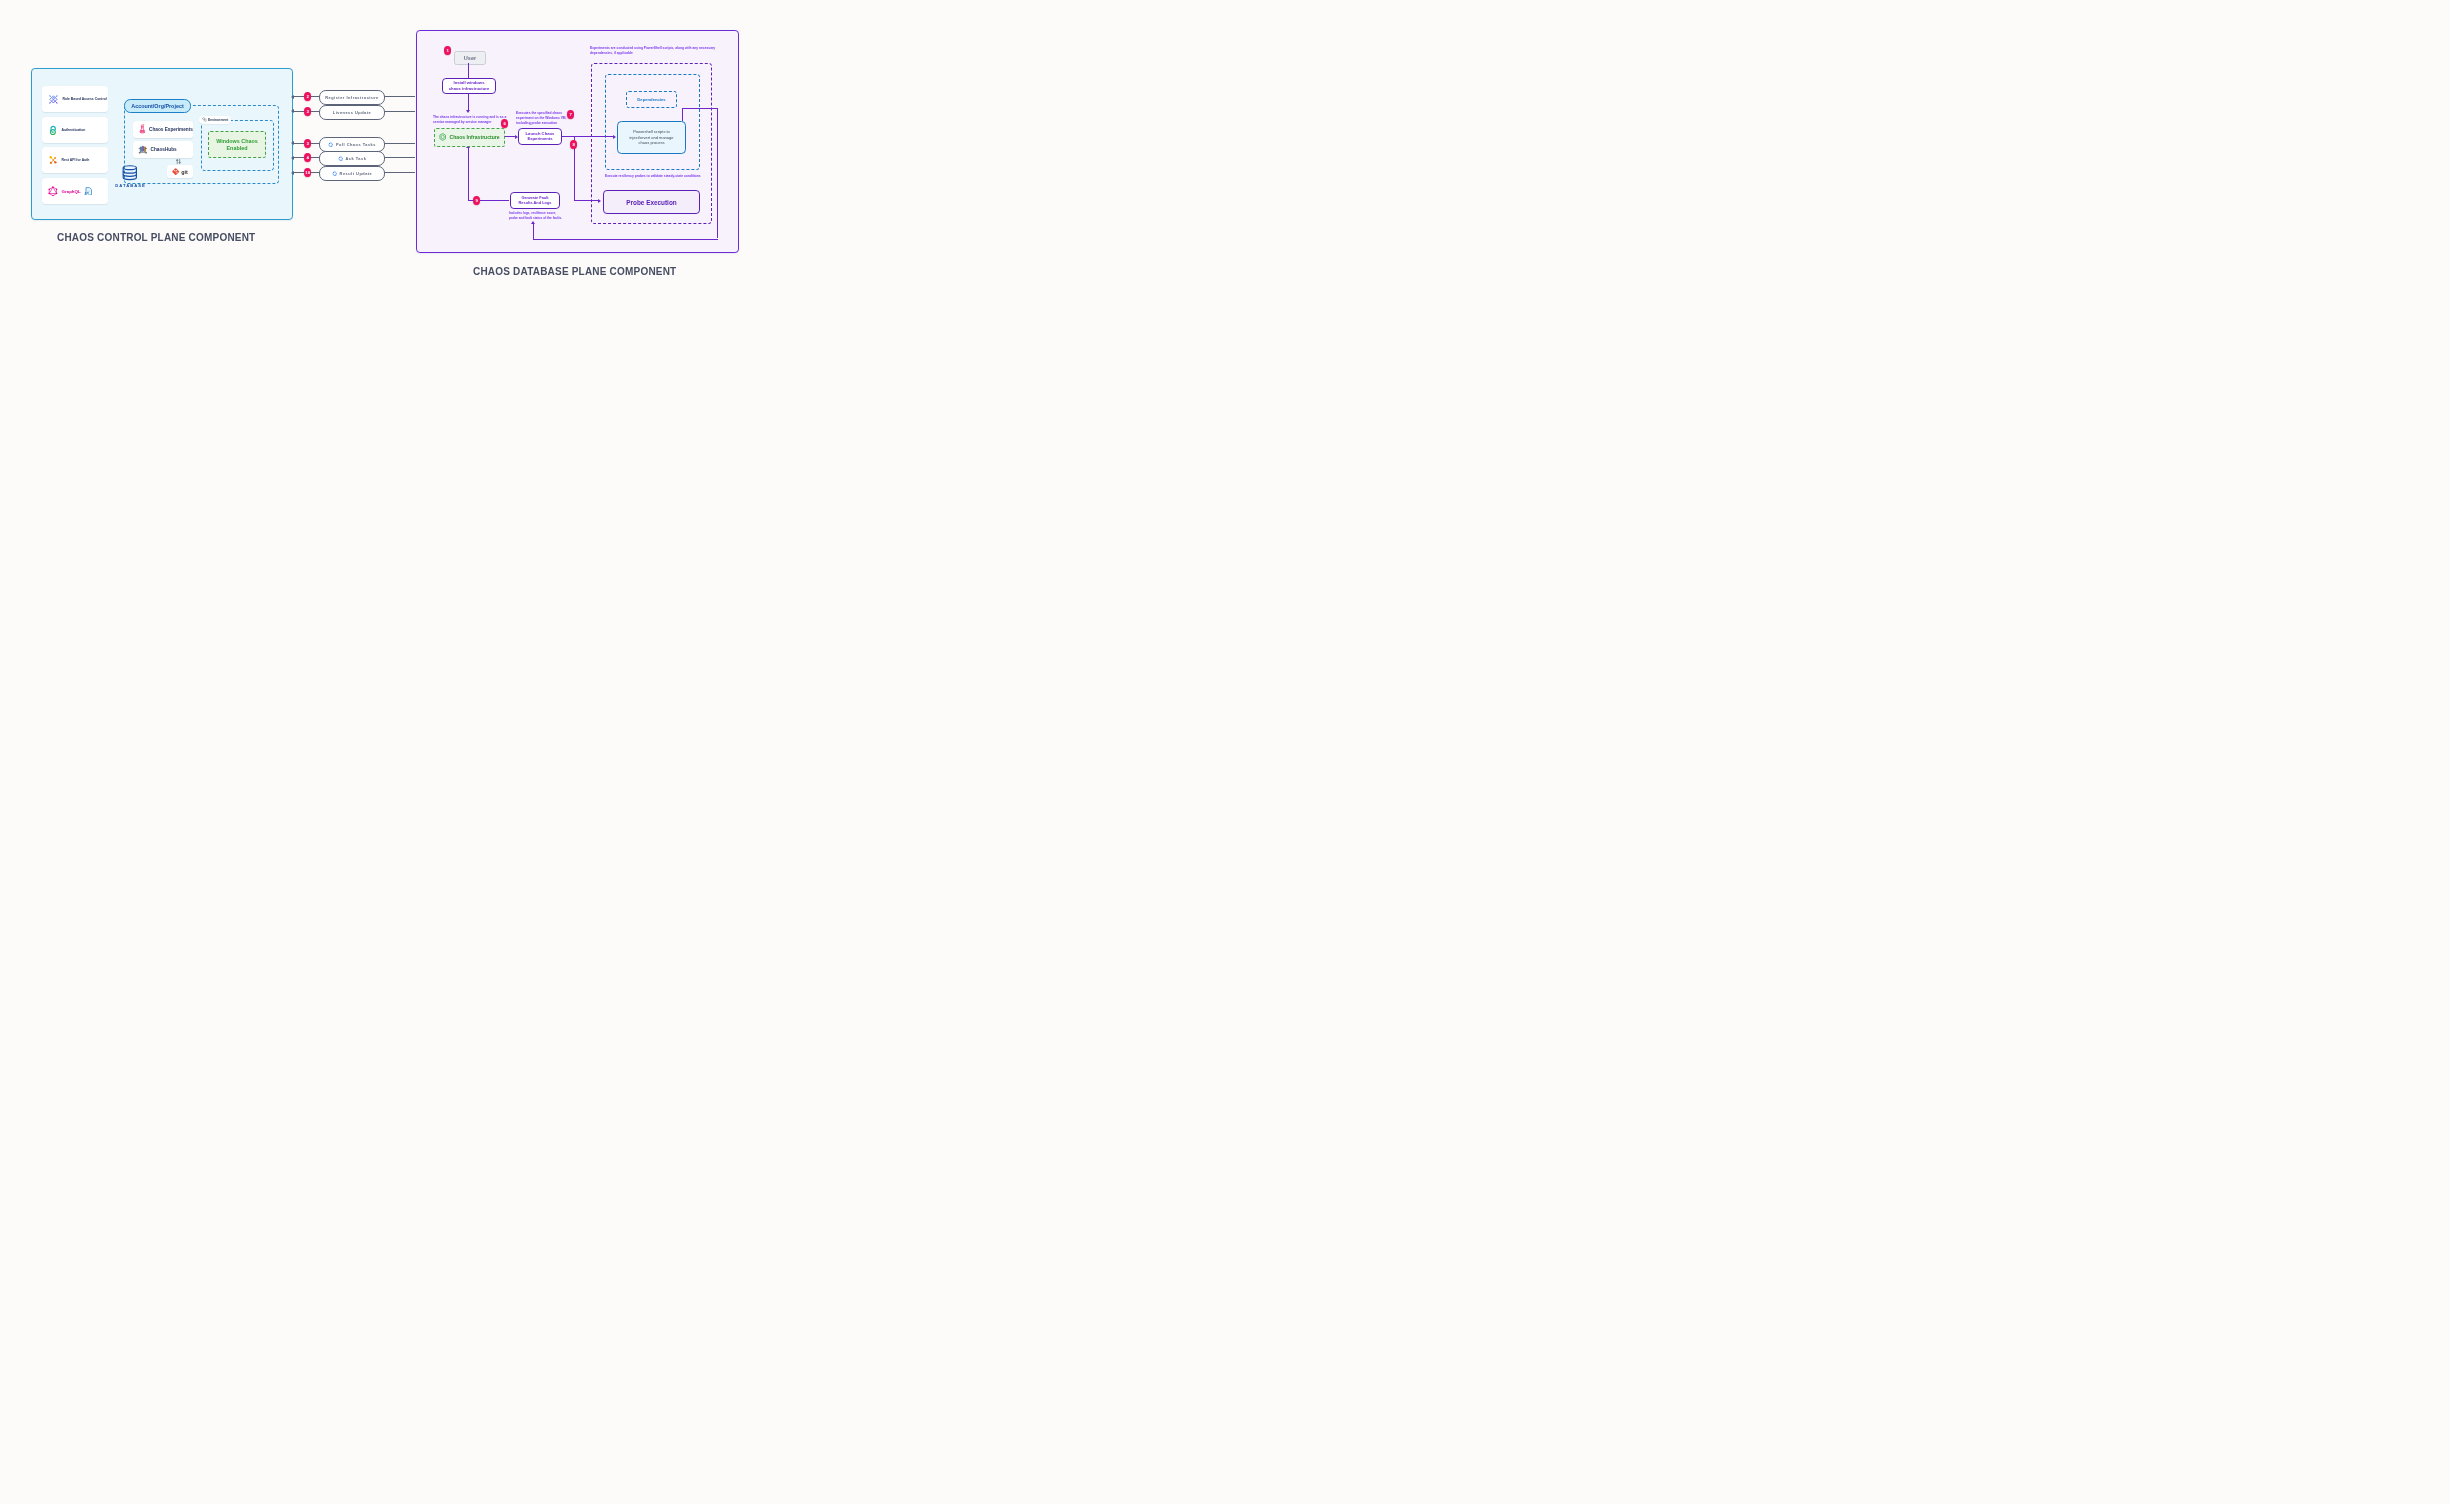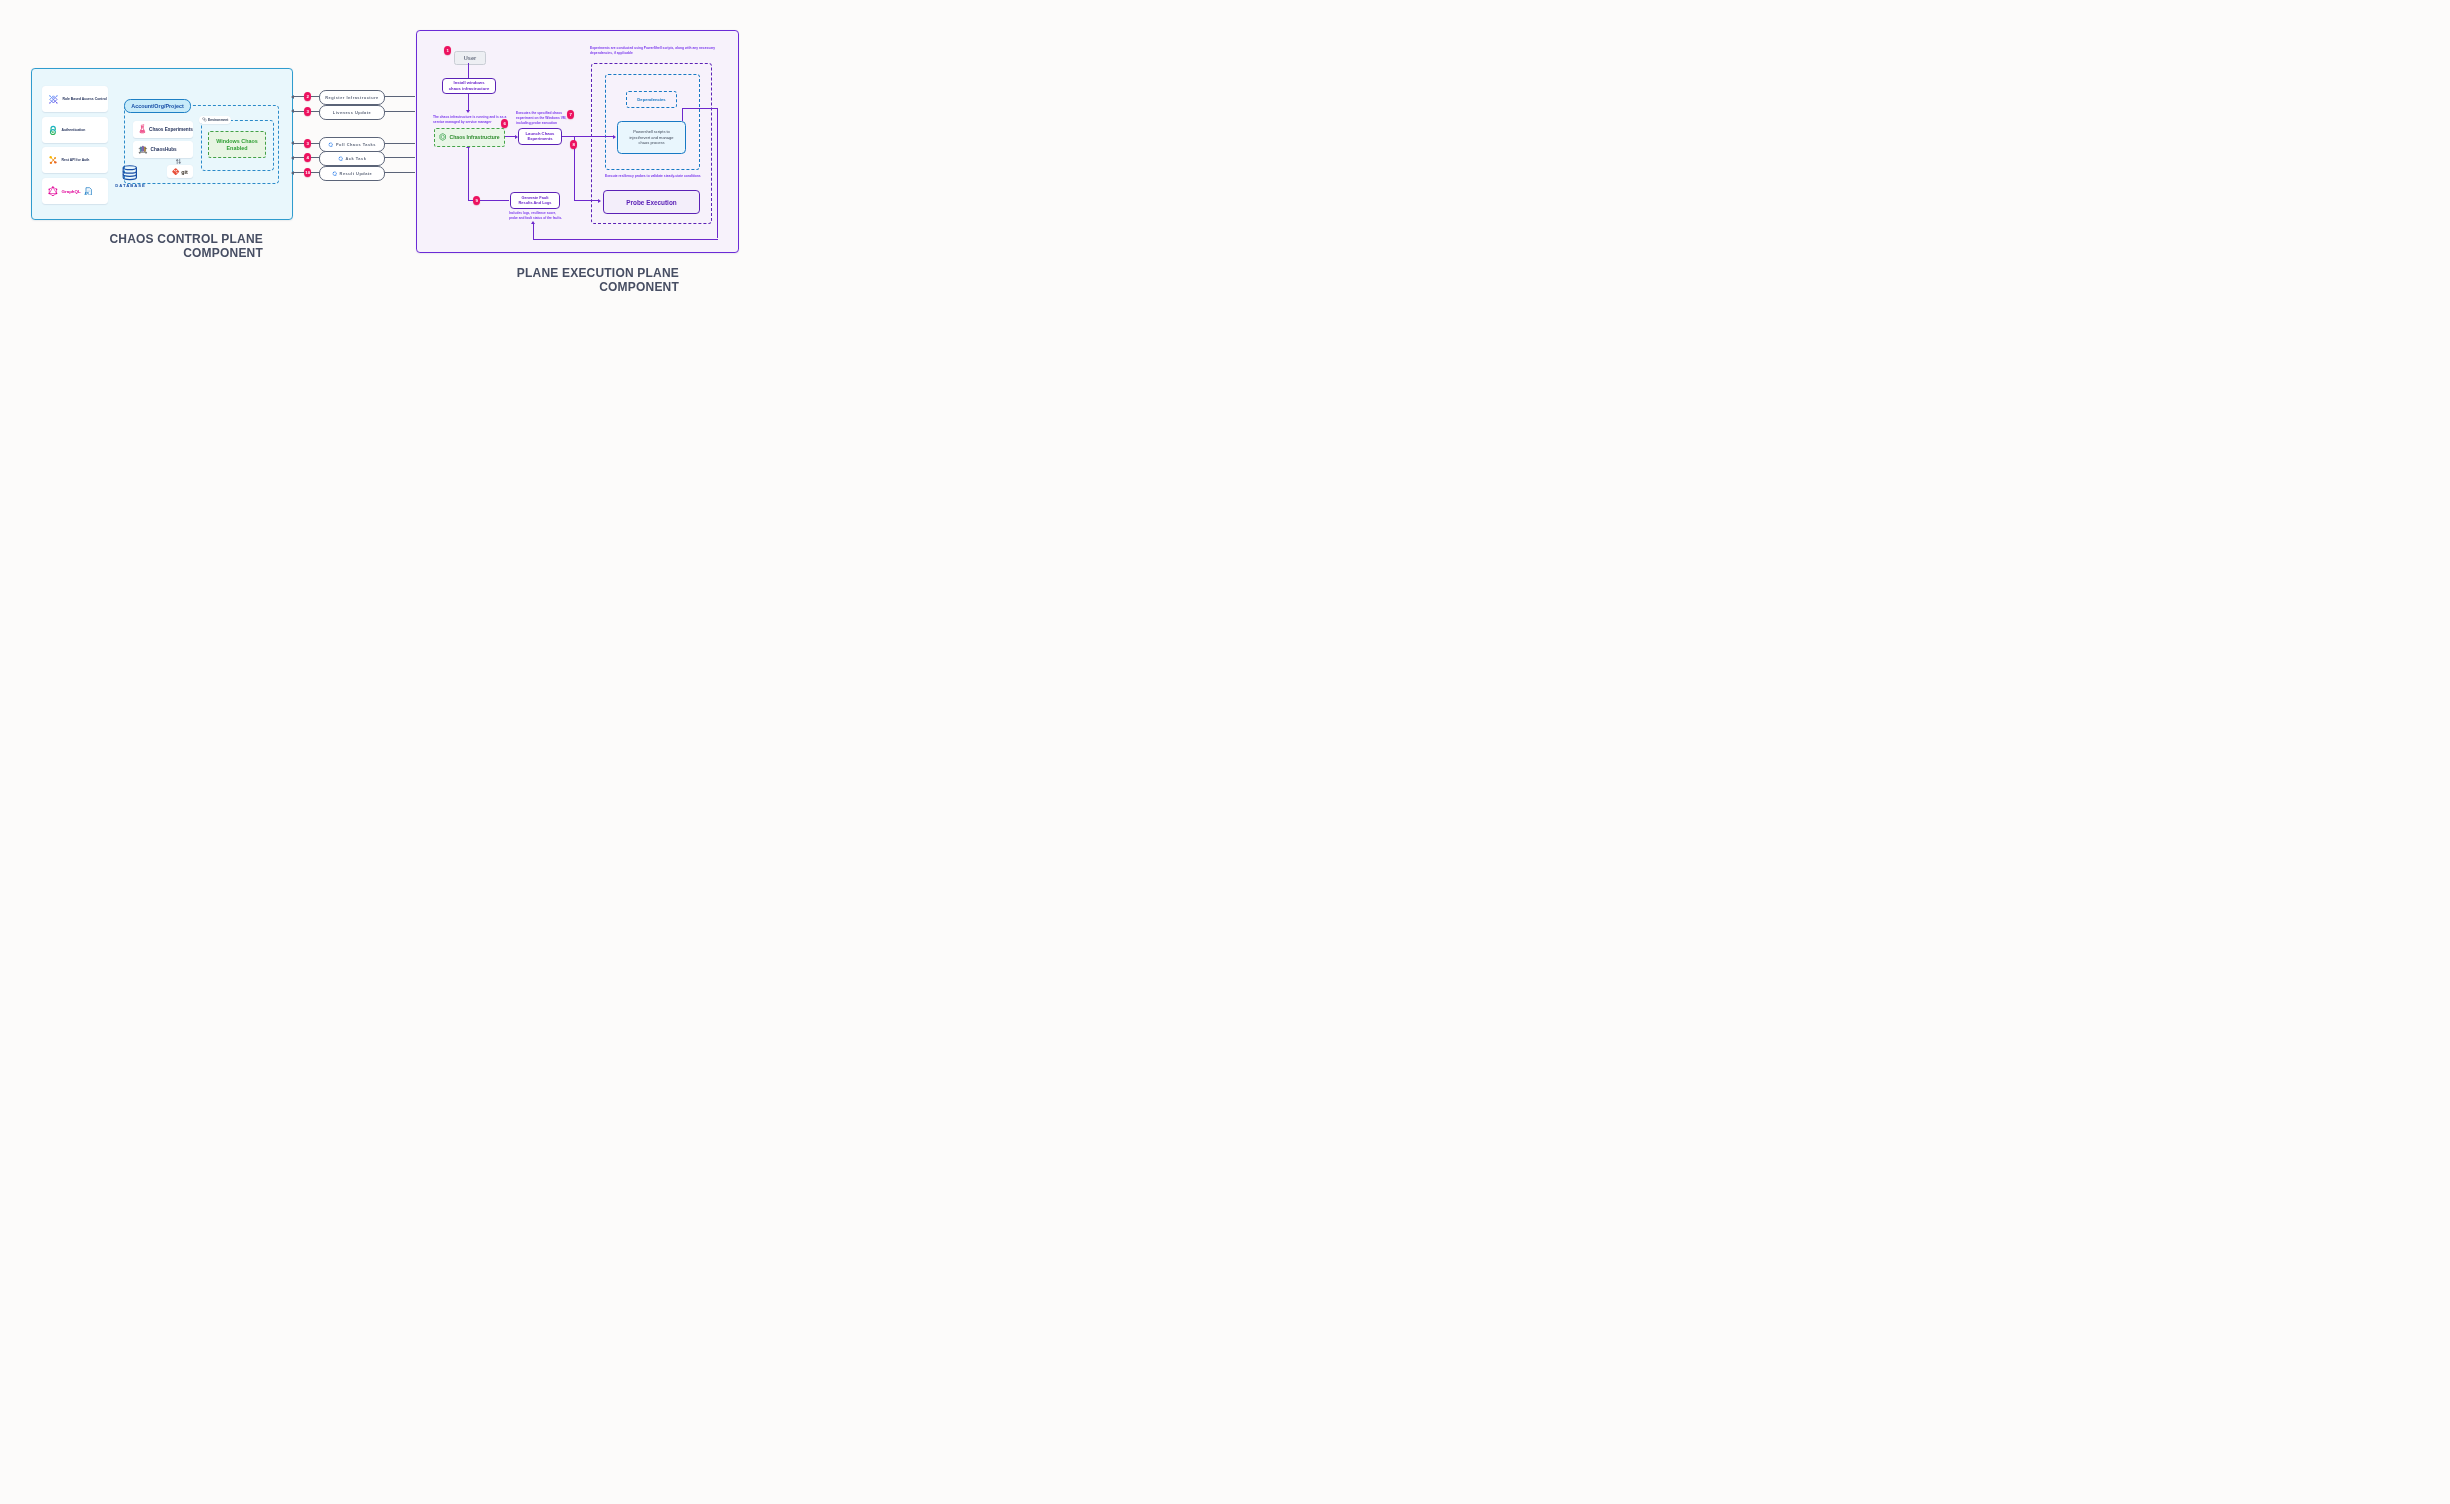--- a/index.html
+++ b/index.html
@@ -5,21 +5,21 @@
   html,body{margin:0;padding:0;background:#fcfbfa;}
   #stage{position:relative;width:756px;height:301px;background:#fcfbfa;overflow:hidden;
          font-family:"Liberation Sans",sans-serif;color:#25335C;}
   .abs{position:absolute;}
 
   
   .panel-control{left:31px;top:68px;width:260px;height:150px;background:#e9f7fc;
     border:1px solid #2f9cce;border-radius:3.9px;box-shadow:0 0.5px 1.5px rgba(20,60,100,.08);}
   .panel-exec{left:416px;top:30px;width:321px;height:221px;background:#f7f2fb;
     border:1px solid #6b2bd6;border-radius:3.9px;box-shadow:0 0.5px 1.5px rgba(60,20,120,.08);}
-  .plane-title{font-weight:bold;font-size:12px;letter-spacing:0.2px;color:#474e63;text-align:right;width:206px;}
+  .plane-title{font-weight:bold;font-size:10px;letter-spacing:0.2px;color:#474e63;text-align:left;width:206px;}
 
   
   .card{left:42px;width:66px;height:26px;background:#fff;border-radius:3.4px;
     box-shadow:0 0.5px 1px rgba(30,60,110,.10);display:flex;align-items:center;gap:3.4px;padding-left:6.4px;box-sizing:border-box;}
   .card .lbl{font-size:3.4px;font-weight:bold;color:#25335C;white-space:nowrap;}
 
   .inner-card{background:#fff;border-radius:2.9px;box-shadow:0 0.5px 1px rgba(30,60,110,.10);
     display:flex;align-items:center;gap:2.9px;padding-left:4.9px;box-sizing:border-box;}
   .inner-card .lbl{font-size:4.7px;font-weight:bold;color:#25335C;white-space:nowrap;}
 
@@ -359,16 +359,16 @@
   <div class="abs vline purple" style="left:468px;top:148px;height:52px;"></div>
   <div class="abs ah upp" style="left:466px;top:145px;"></div>
 
   <div class="abs vline purple" style="left:682px;top:109px;height:11.8px;"></div>
   <div class="abs hline purple" style="left:682px;top:108px;width:36px;"></div>
   <div class="abs vline purple" style="left:717px;top:108px;height:130px;"></div>
   <div class="abs hline purple" style="left:533px;top:239px;width:185px;"></div>
   <div class="abs vline purple" style="left:533px;top:224px;height:14.7px;"></div>
   <div class="abs ah upp" style="left:531px;top:221px;"></div>
 
-  <div class="abs plane-title" style="left:473px;top:266px;">PLANE EXECUTION PLANE COMPONENT</div>
+  <div class="abs plane-title" style="left:473px;top:266px;">CHAOS DATABASE PLANE COMPONENT</div>
 
 </div>
 
 
 </body></html>

